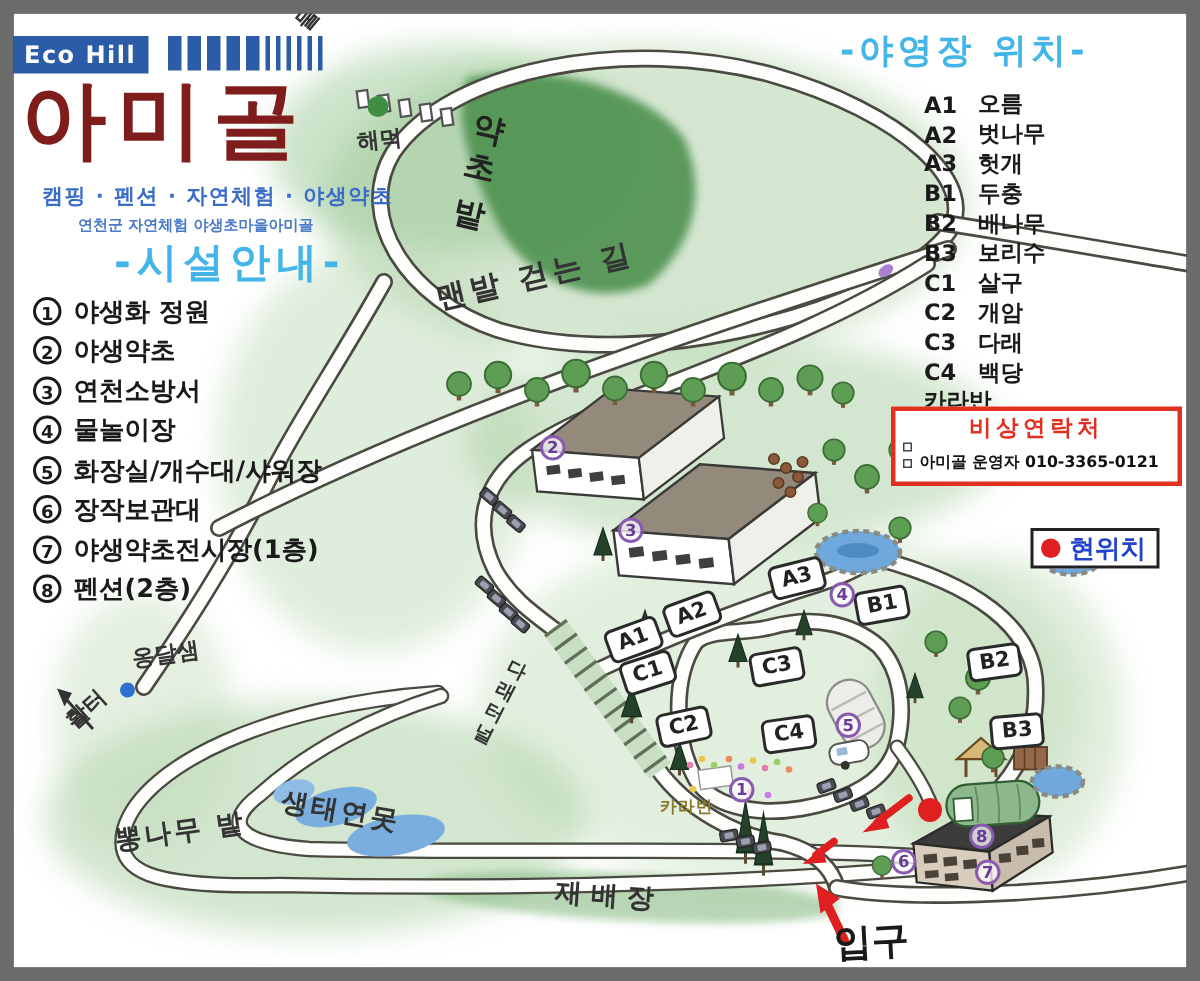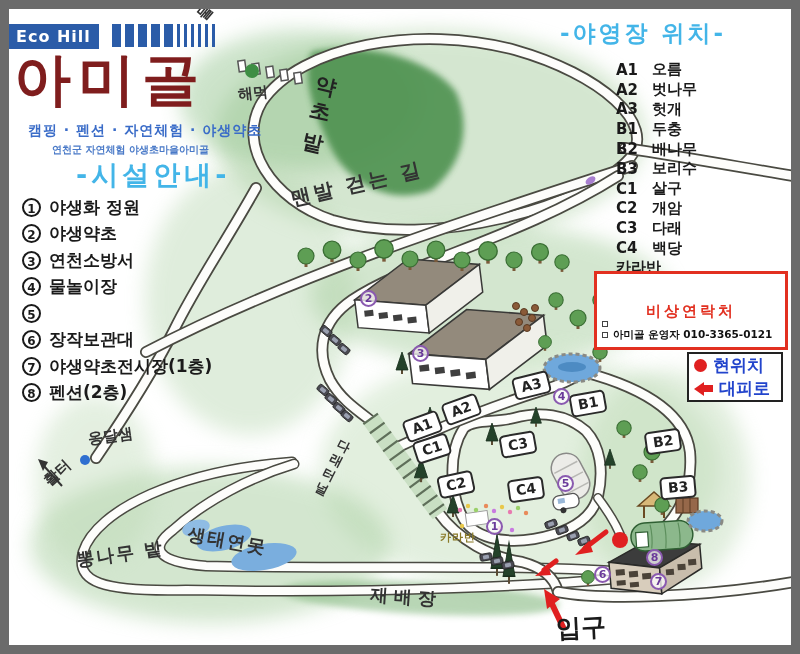--- a/index.html
+++ b/index.html
@@ -41,27 +41,27 @@
   
   .sites-list{position:absolute;left:616px;top:60px;z-index:6;}
   .site-row{display:flex;align-items:center;height:19.8px;font-size:15px;font-weight:bold;color:#1a1a1a;white-space:nowrap;}
   .site-code{width:36px;flex:none;}
   .list-dot{position:absolute;left:585px;top:177px;width:11px;height:7px;background:#a980d0;
     border-radius:50%;transform:rotate(-35deg);z-index:6;}
 
   
   .ebox{position:absolute;left:594px;top:271px;width:194px;box-sizing:border-box;
     border:3px solid #e23020;background:#fff;padding:2px 5px 4px;z-index:7;}
-  .etitle{color:#e23020;font-weight:bold;font-size:15px;text-align:center;letter-spacing:3px;margin-top:26px;}
+  .etitle{color:#e23020;font-weight:bold;font-size:15px;text-align:center;letter-spacing:3px;}
   .erow{display:flex;align-items:center;gap:5px;font-size:10.5px;font-weight:bold;color:#111;
     line-height:15.5px;white-space:nowrap;}
   .sq{width:6px;height:6px;border:1.3px solid #444;flex:none;box-sizing:border-box;}
 
   
-  .lbox{position:absolute;left:687px;top:352px;width:96px;border:2px solid #222;background:#fff;z-index:7;box-sizing:border-box;}
+  .lbox{position:absolute;left:687px;top:352px;width:86px;border:2px solid #222;background:#fff;z-index:7;box-sizing:border-box;}
   .lrow{display:flex;align-items:center;gap:6px;height:23px;padding-left:5px;
     color:#2244cc;font-weight:bold;font-size:17px;white-space:nowrap;}
   .ldot{width:13px;height:13px;border-radius:50%;background:#e02020;flex:none;}
   .larrow{display:flex;align-items:center;flex:none;}
   .larrow .head{width:0;height:0;border-top:7px solid transparent;border-bottom:7px solid transparent;border-right:10px solid #e02020;}
   .larrow .shaft{width:9px;height:7px;background:#e02020;}
 
   
   .map-label{position:absolute;color:#333;font-weight:bold;white-space:nowrap;z-index:5;}
   .lab-trail{left:193px;top:12px;font-size:15px;transform:rotate(-50deg);transform-origin:left top;}
@@ -375,20 +375,21 @@
   <div class="fac-row">
       <span class="cnum">3</span>
       <span>연천소방서</span>
     </div>
   <div class="fac-row">
       <span class="cnum">4</span>
       <span>물놀이장</span>
     </div>
   <div class="fac-row">
       <span class="cnum">5</span>
+      <span>화장실/개수대/샤워장</span>
     </div>
   <div class="fac-row">
       <span class="cnum">6</span>
       <span>장작보관대</span>
     </div>
   <div class="fac-row">
       <span class="cnum">7</span>
       <span>야생약초전시장(1층)</span>
     </div>
   <div class="fac-row">
@@ -453,27 +454,20 @@
   <div class="erow">
       <span class="sq"></span>
       <span>아미골 운영자 010-3365-0121</span>
     </div>
 </div>
 
 <div class="lbox">
   <div class="lrow">
     <span class="ldot"></span>
     <span>현위치</span>
-  </div>
-  <div class="lrow">
-    <span class="larrow">
-        <span class="head"></span>
-        <span class="shaft"></span>
-      </span>
-    <span>대피로</span>
   </div>
 </div>
 
 <div class="labels layer">
   <div class="map-label lab-trail">둘레길</div>
   <div class="map-label lab-hammock">해먹</div>
   <div class="map-label lab-herb">약초밭</div>
   <div class="map-label lab-barefoot">맨발 걷는 길</div>
   <div class="map-label lab-tunnel">다래터널</div>
   <div class="map-label lab-caravan">카라반</div>

